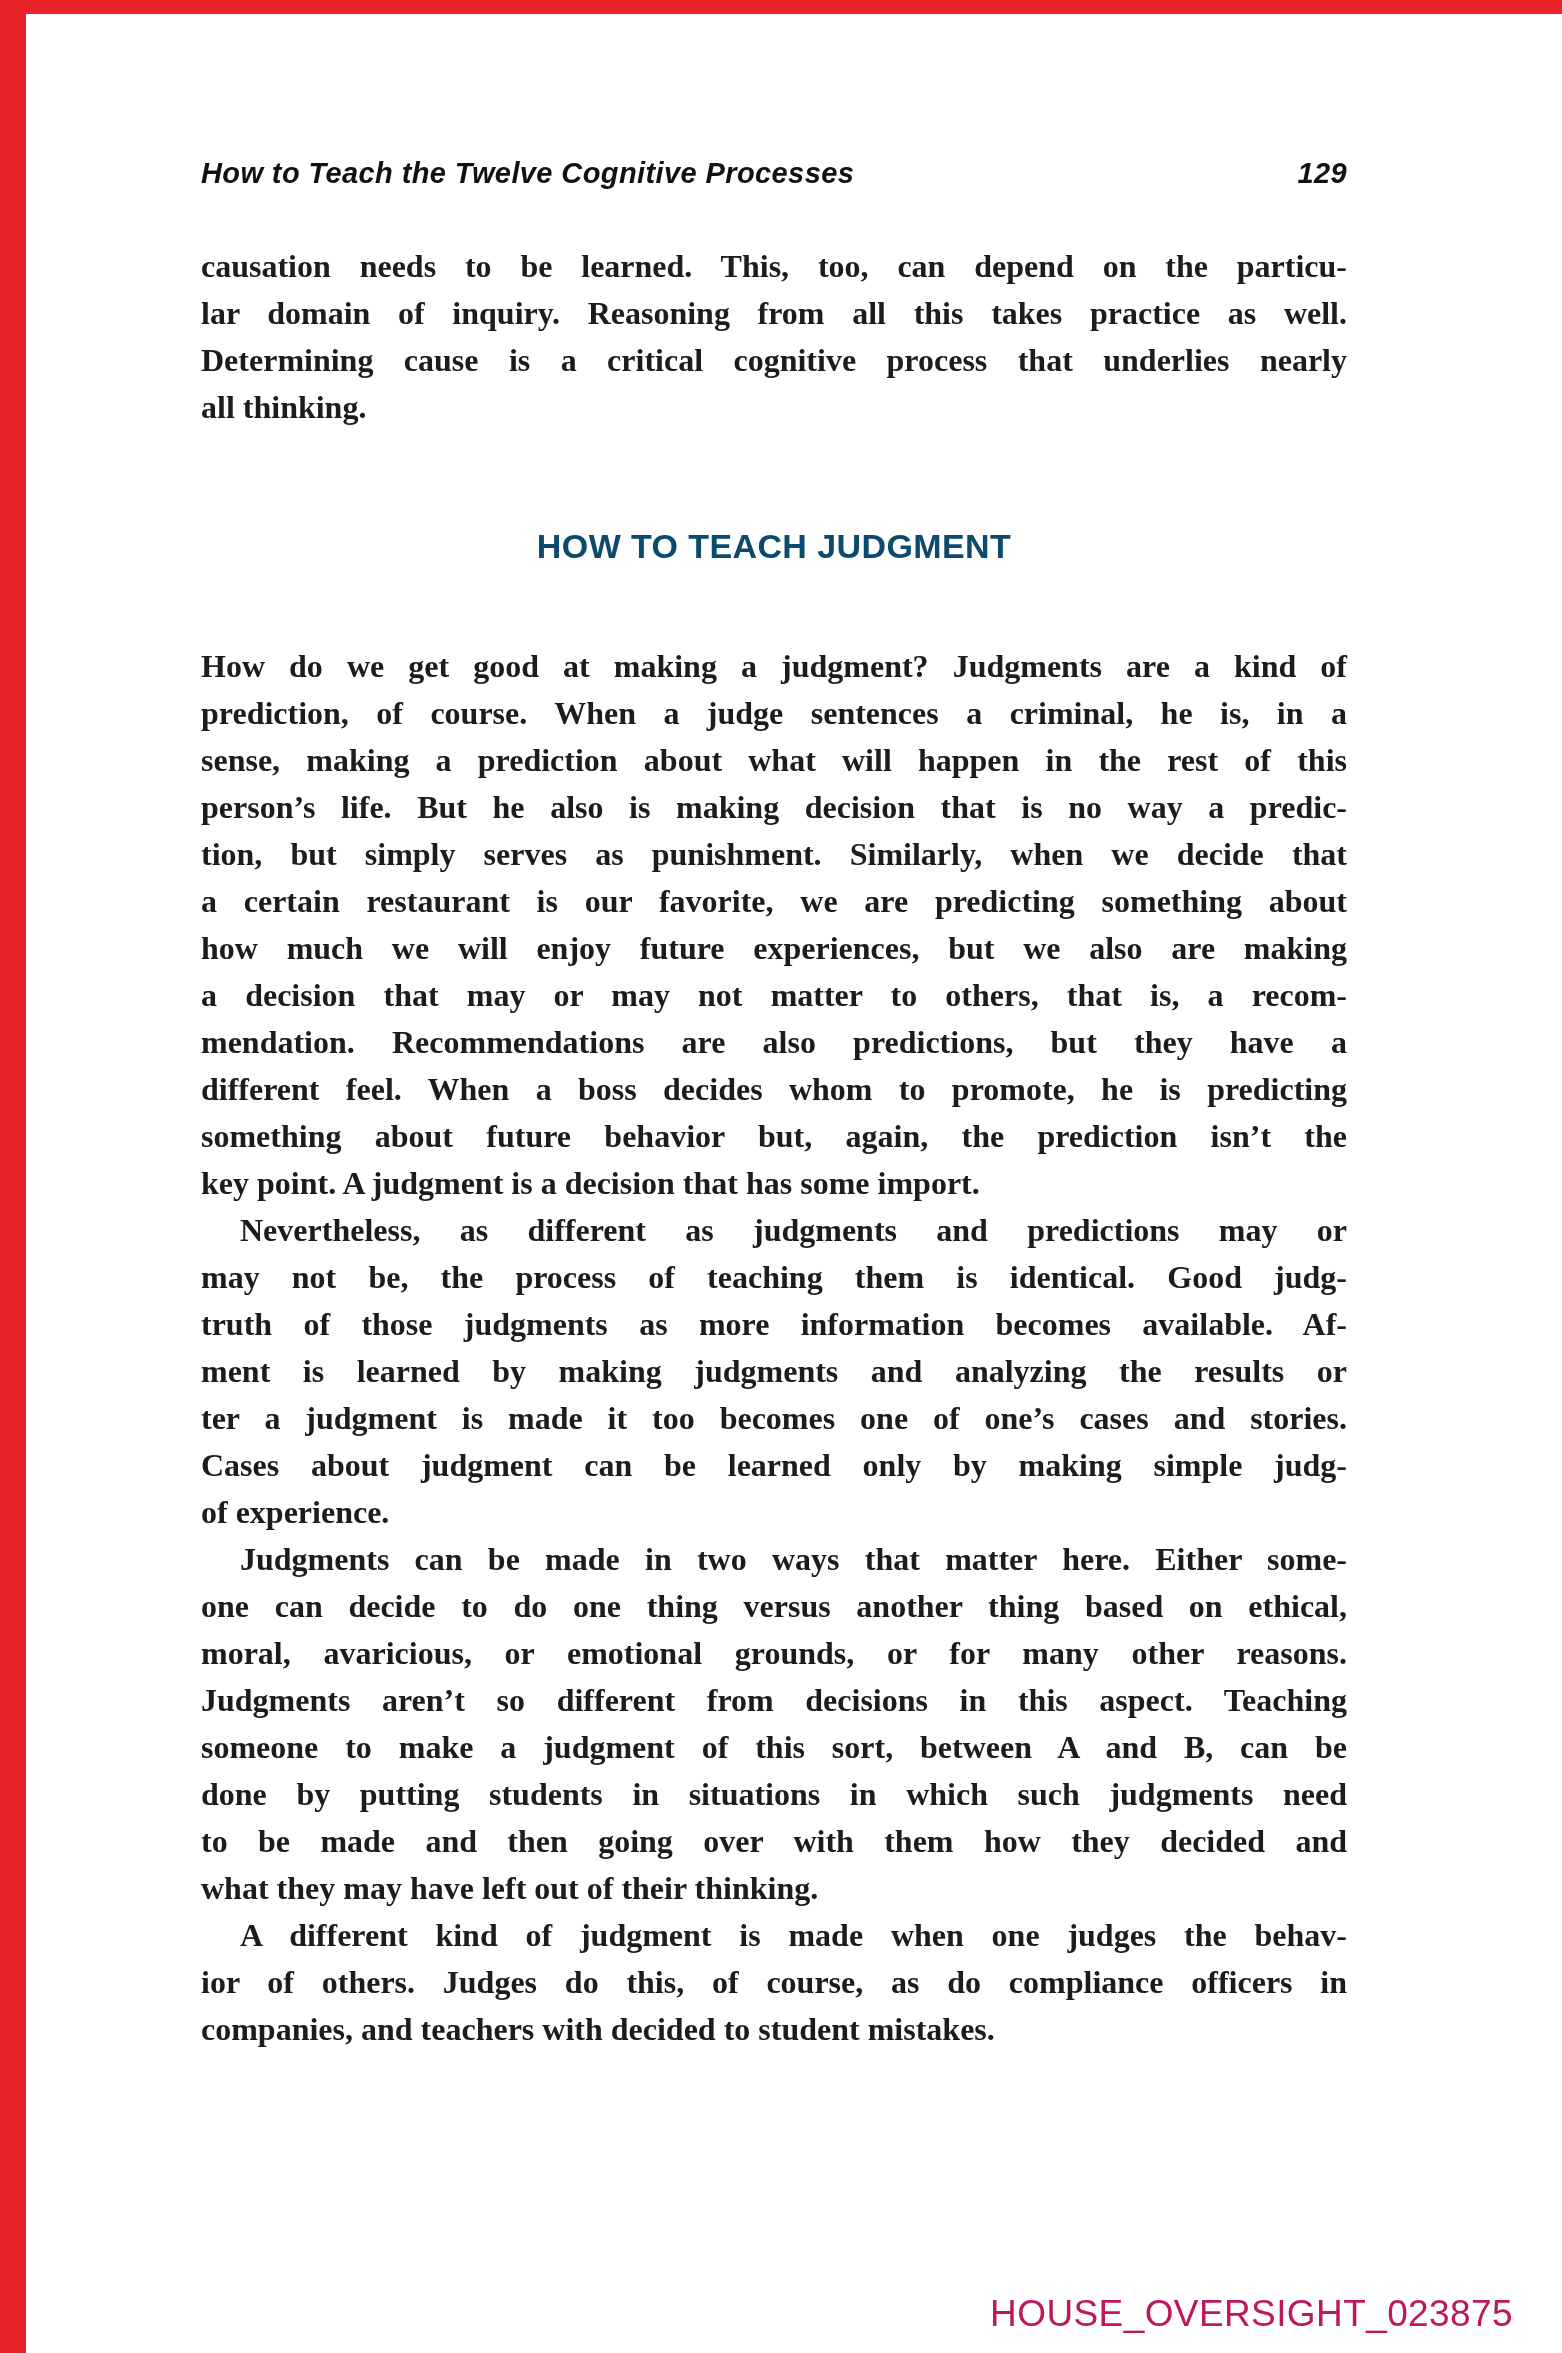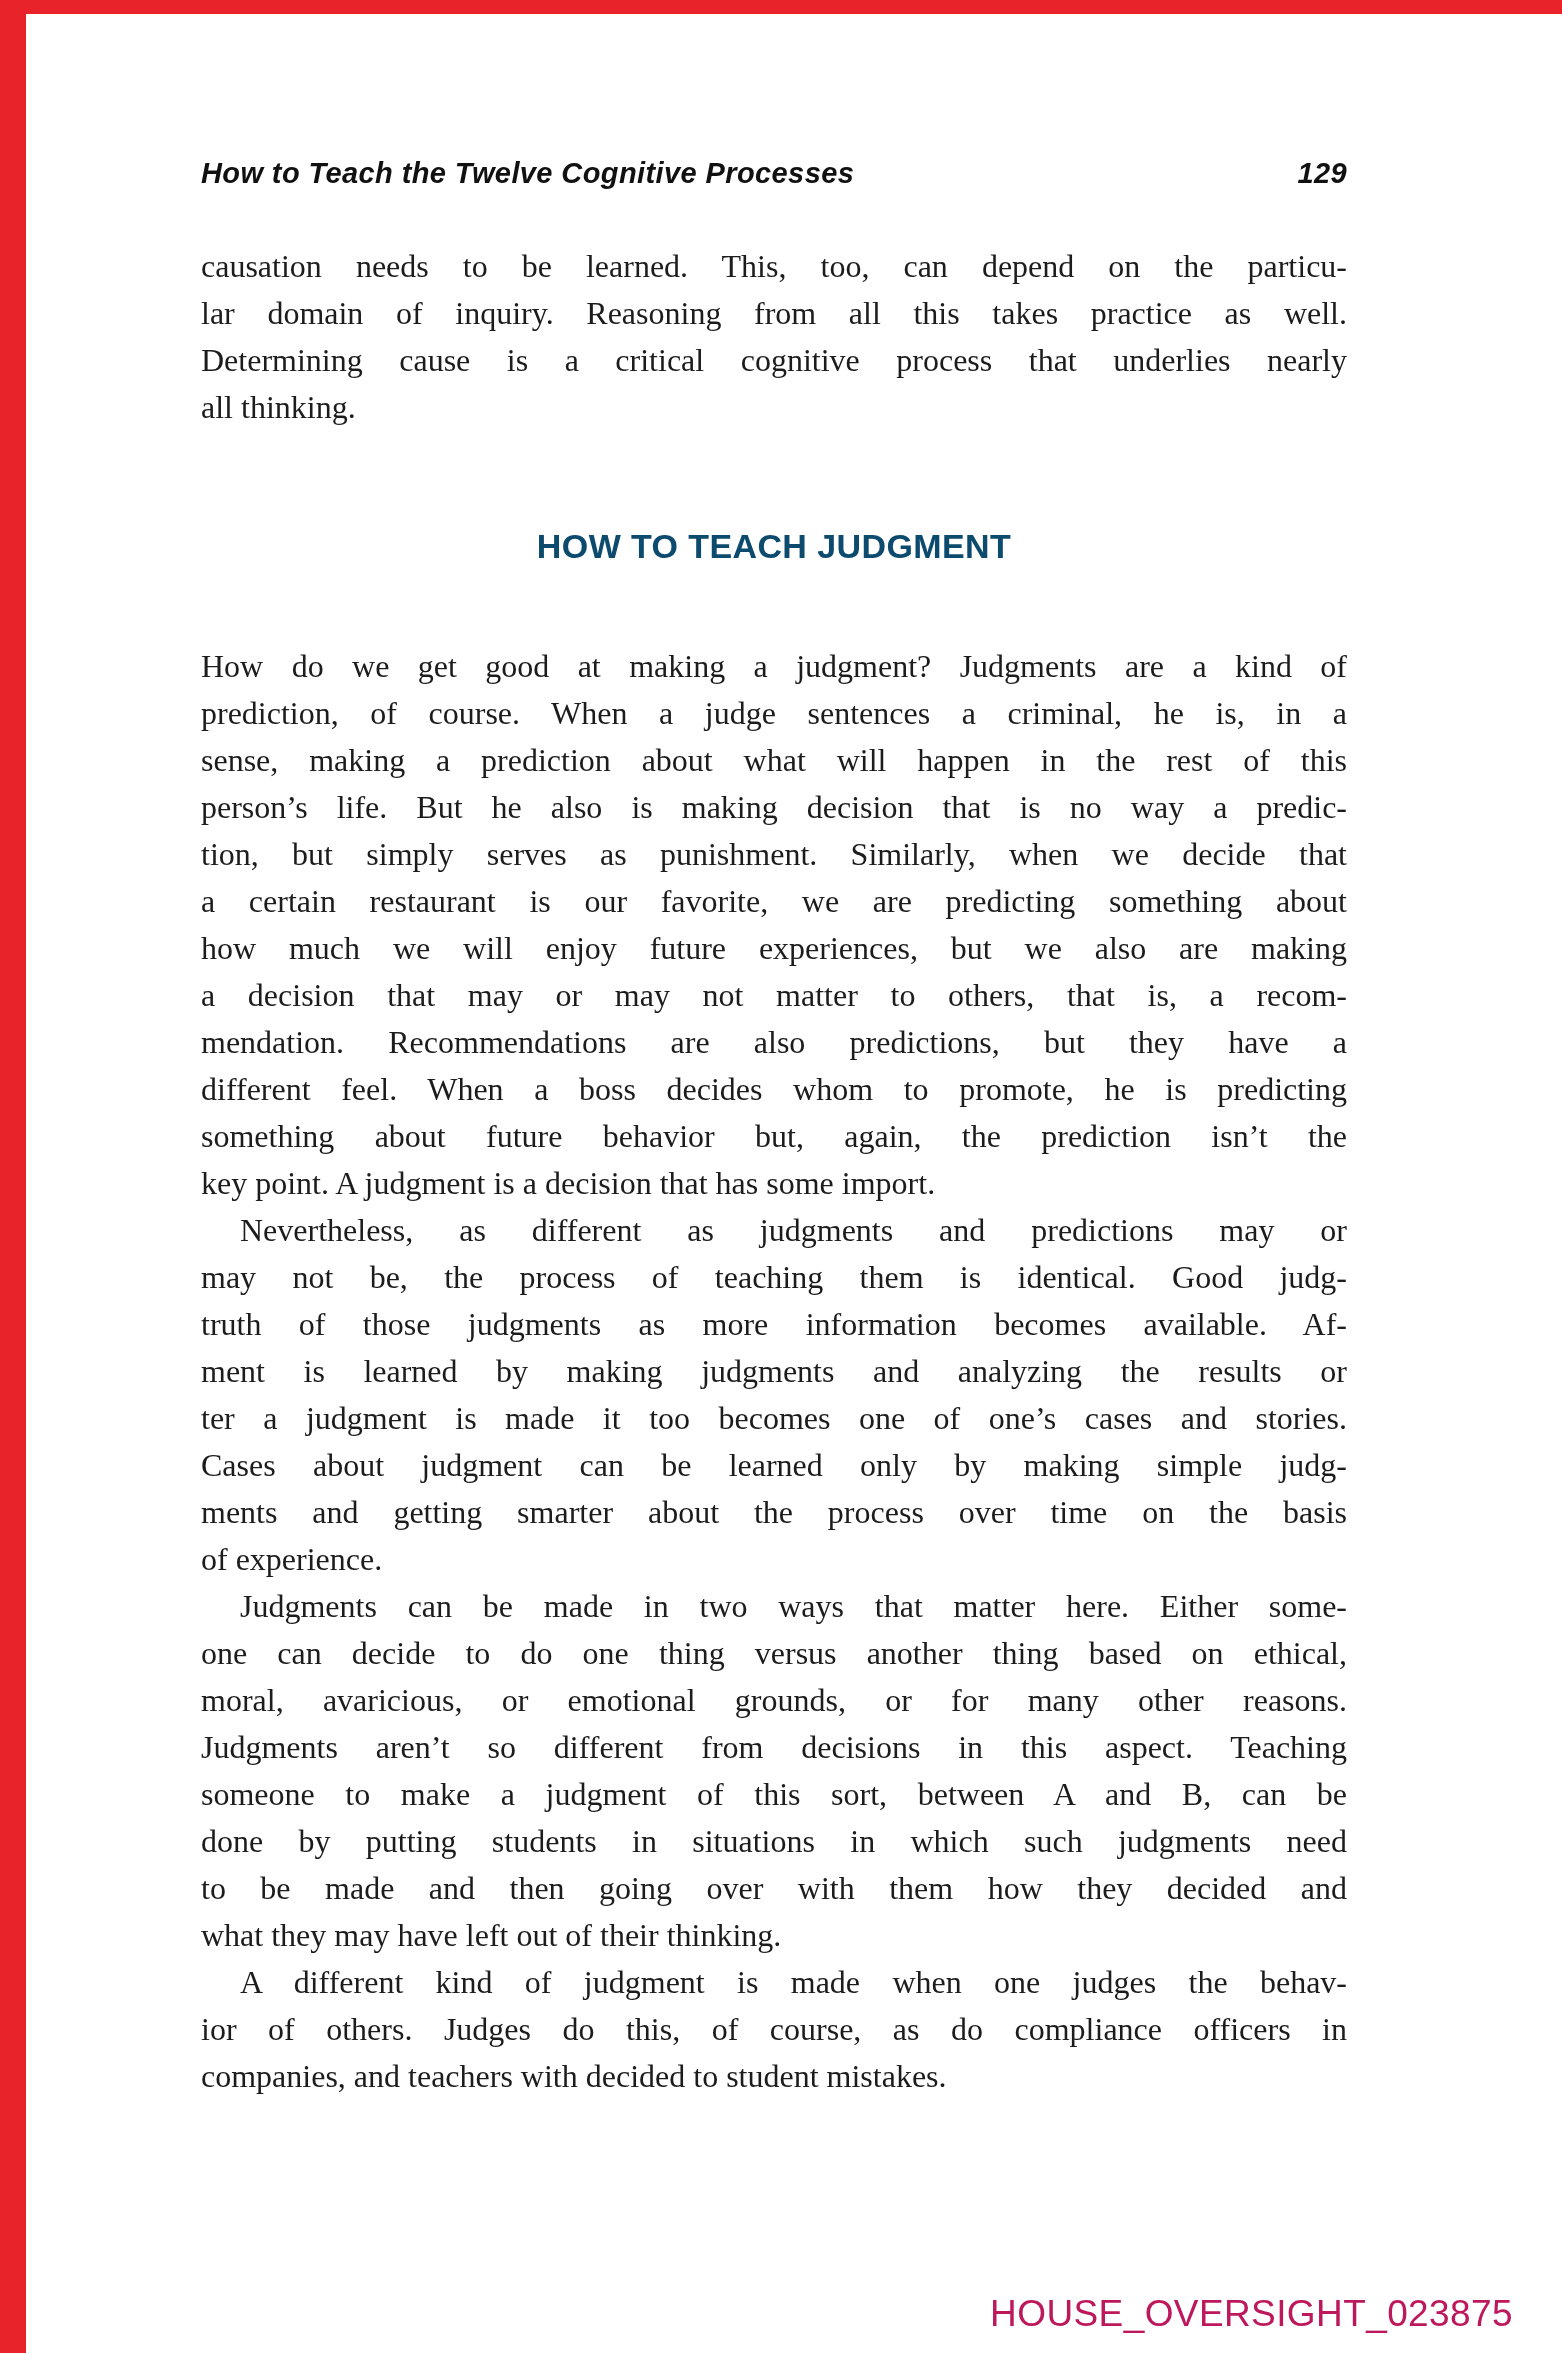--- a/index.html
+++ b/index.html
@@ -46,21 +46,21 @@
     font-size: 29px;
     letter-spacing: 0.4px;
     color: #111111;
     margin-bottom: 53px;
   }
   .body-text {
     font-size: 32px;
     line-height: 47px;
     color: #1c1c1c;
   }
-  .para { margin: 0; }
+  .para { margin: 0; font-weight: bold; }
   .line {
     text-align: justify;
     text-align-last: justify;
     white-space: normal;
   }
   .line.last {
     text-align-last: left;
   }
   .line.indent {
     text-indent: 39px;
@@ -125,21 +125,20 @@
             <div class="line">something about future behavior but, again, the prediction isn’t the</div>
             <div class="line last">key point. A judgment is a decision that has some import.</div>
           </div>
           <div class="para">
             <div class="line indent">Nevertheless, as different as judgments and predictions may or</div>
             <div class="line">may not be, the process of teaching them is identical. Good judg-</div>
             <div class="line">truth of those judgments as more information becomes available. Af-</div>
             <div class="line">ment is learned by making judgments and analyzing the results or</div>
             <div class="line">ter a judgment is made it too becomes one of one’s cases and stories.</div>
             <div class="line">Cases about judgment can be learned only by making simple judg-</div>
-            <div class="line">ments and getting smarter about the process over time on the basis</div>
             <div class="line last">of experience.</div>
           </div>
           <div class="para">
             <div class="line indent">Judgments can be made in two ways that matter here. Either some-</div>
             <div class="line">one can decide to do one thing versus another thing based on ethical,</div>
             <div class="line">moral, avaricious, or emotional grounds, or for many other reasons.</div>
             <div class="line">Judgments aren’t so different from decisions in this aspect. Teaching</div>
             <div class="line">someone to make a judgment of this sort, between A and B, can be</div>
             <div class="line">done by putting students in situations in which such judgments need</div>
             <div class="line">to be made and then going over with them how they decided and</div>

